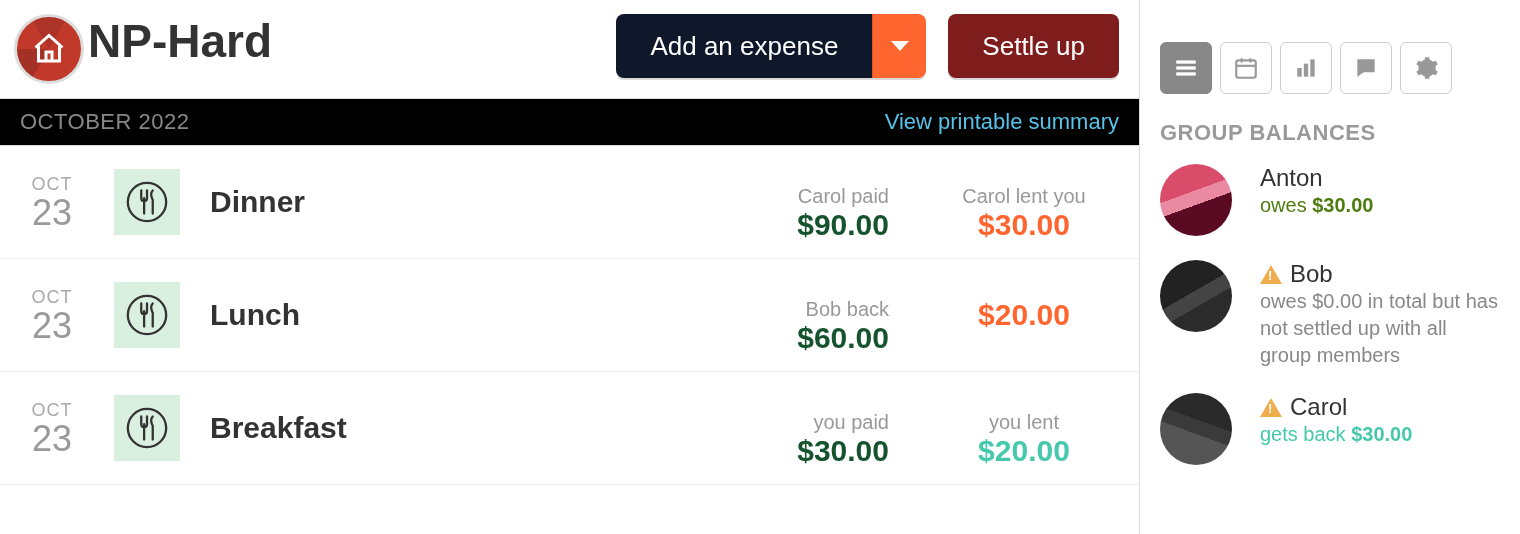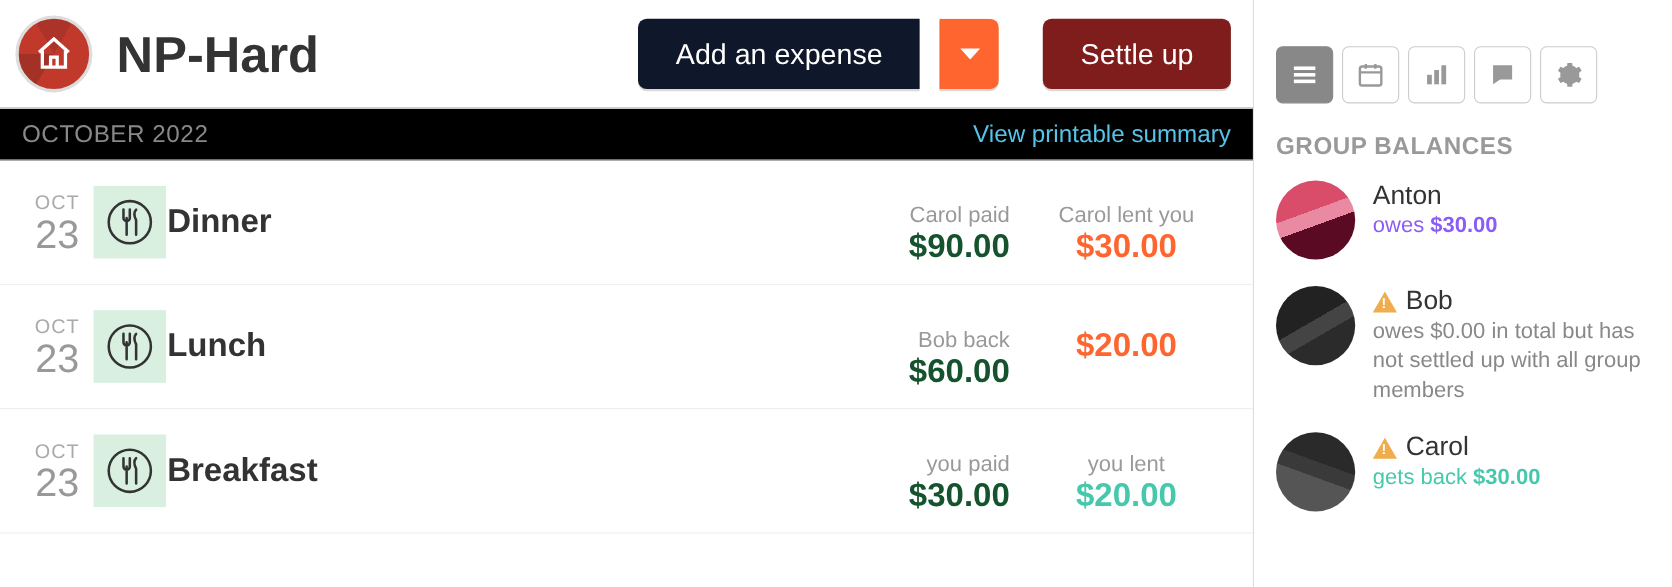--- a/index.html
+++ b/index.html
@@ -14,23 +14,23 @@
   }
   .main {
     flex: 1;
     min-width: 0;
     display: flex;
     flex-direction: column;
     border-right: 1px solid #ddd;
   }
   .header {
     display: flex;
-    align-items: center;
+    align-items: flex-start;
     padding: 14px 20px 14px 14px;
-    gap: 22px;
+    gap: 4px;
   }
   .group-avatar {
     width: 70px; height: 70px;
     border-radius: 50%;
     background: #c0392b;
     display: flex; align-items: center; justify-content: center;
     border: 3px solid #ddd;
     position: relative;
     overflow: hidden;
   }
@@ -99,21 +99,21 @@
   .printable-link {
     color: #56c3e8;
     font-size: 22px;
     text-decoration: none;
   }
   .expense-row {
     display: flex;
     align-items: center;
     padding: 16px 20px;
     border-bottom: 1px solid #eee;
-    gap: 1px;
+    gap: 30px;
   }
   .date-col {
     width: 64px;
     text-align: center;
     color: #aaa;
   }
   .date-month { font-size: 18px; letter-spacing: 1px; }
   .date-day { font-size: 36px; line-height: 1; color: #999; }
   .cat-icon {
     width: 66px; height: 66px;
@@ -159,40 +159,40 @@
   .icon-tab.active { background: #888; color: #fff; border-color: #888; }
   .sidebar-heading {
     color: #999;
     font-size: 22px;
     letter-spacing: 0.5px;
     margin-bottom: 18px;
     font-weight: 600;
   }
   .balance-row {
     display: flex;
-    gap: 16px;
+    gap: 28px;
     margin-bottom: 24px;
   }
   .avatar {
     width: 72px; height: 72px;
     border-radius: 50%;
     overflow: hidden;
     flex-shrink: 0;
     position: relative;
   }
   .avatar.pink { background: linear-gradient(160deg, #d94d6b 0 40%, #e98aa2 40% 55%, #5a0a22 55% 100%); }
   .avatar.dark1 { background: linear-gradient(150deg, #222 0 45%, #444 45% 60%, #2b2b2b 60% 100%); }
   .avatar.dark2 { background: linear-gradient(200deg, #2a2a2a 0 40%, #3a3a3a 40% 55%, #555 55% 100%); }
   .balance-info { flex: 1; }
   .balance-name {
     font-size: 24px; color: #333; font-weight: 500;
     display: flex; align-items: center; gap: 8px;
   }
   .balance-text { font-size: 20px; line-height: 1.35; }
-  .balance-text.neg { color: #8b5cf6; }
+  .balance-text.neg { color: #4d7c0f; }
   .balance-text.pos { color: #45c8ab; }
   .balance-text.muted { color: #888; }
   .balance-amount { font-weight: 700; }
   .warn-icon {
     width: 0; height: 0;
     border-left: 11px solid transparent;
     border-right: 11px solid transparent;
     border-bottom: 19px solid #f0ad4e;
     position: relative;
     display: inline-block;

